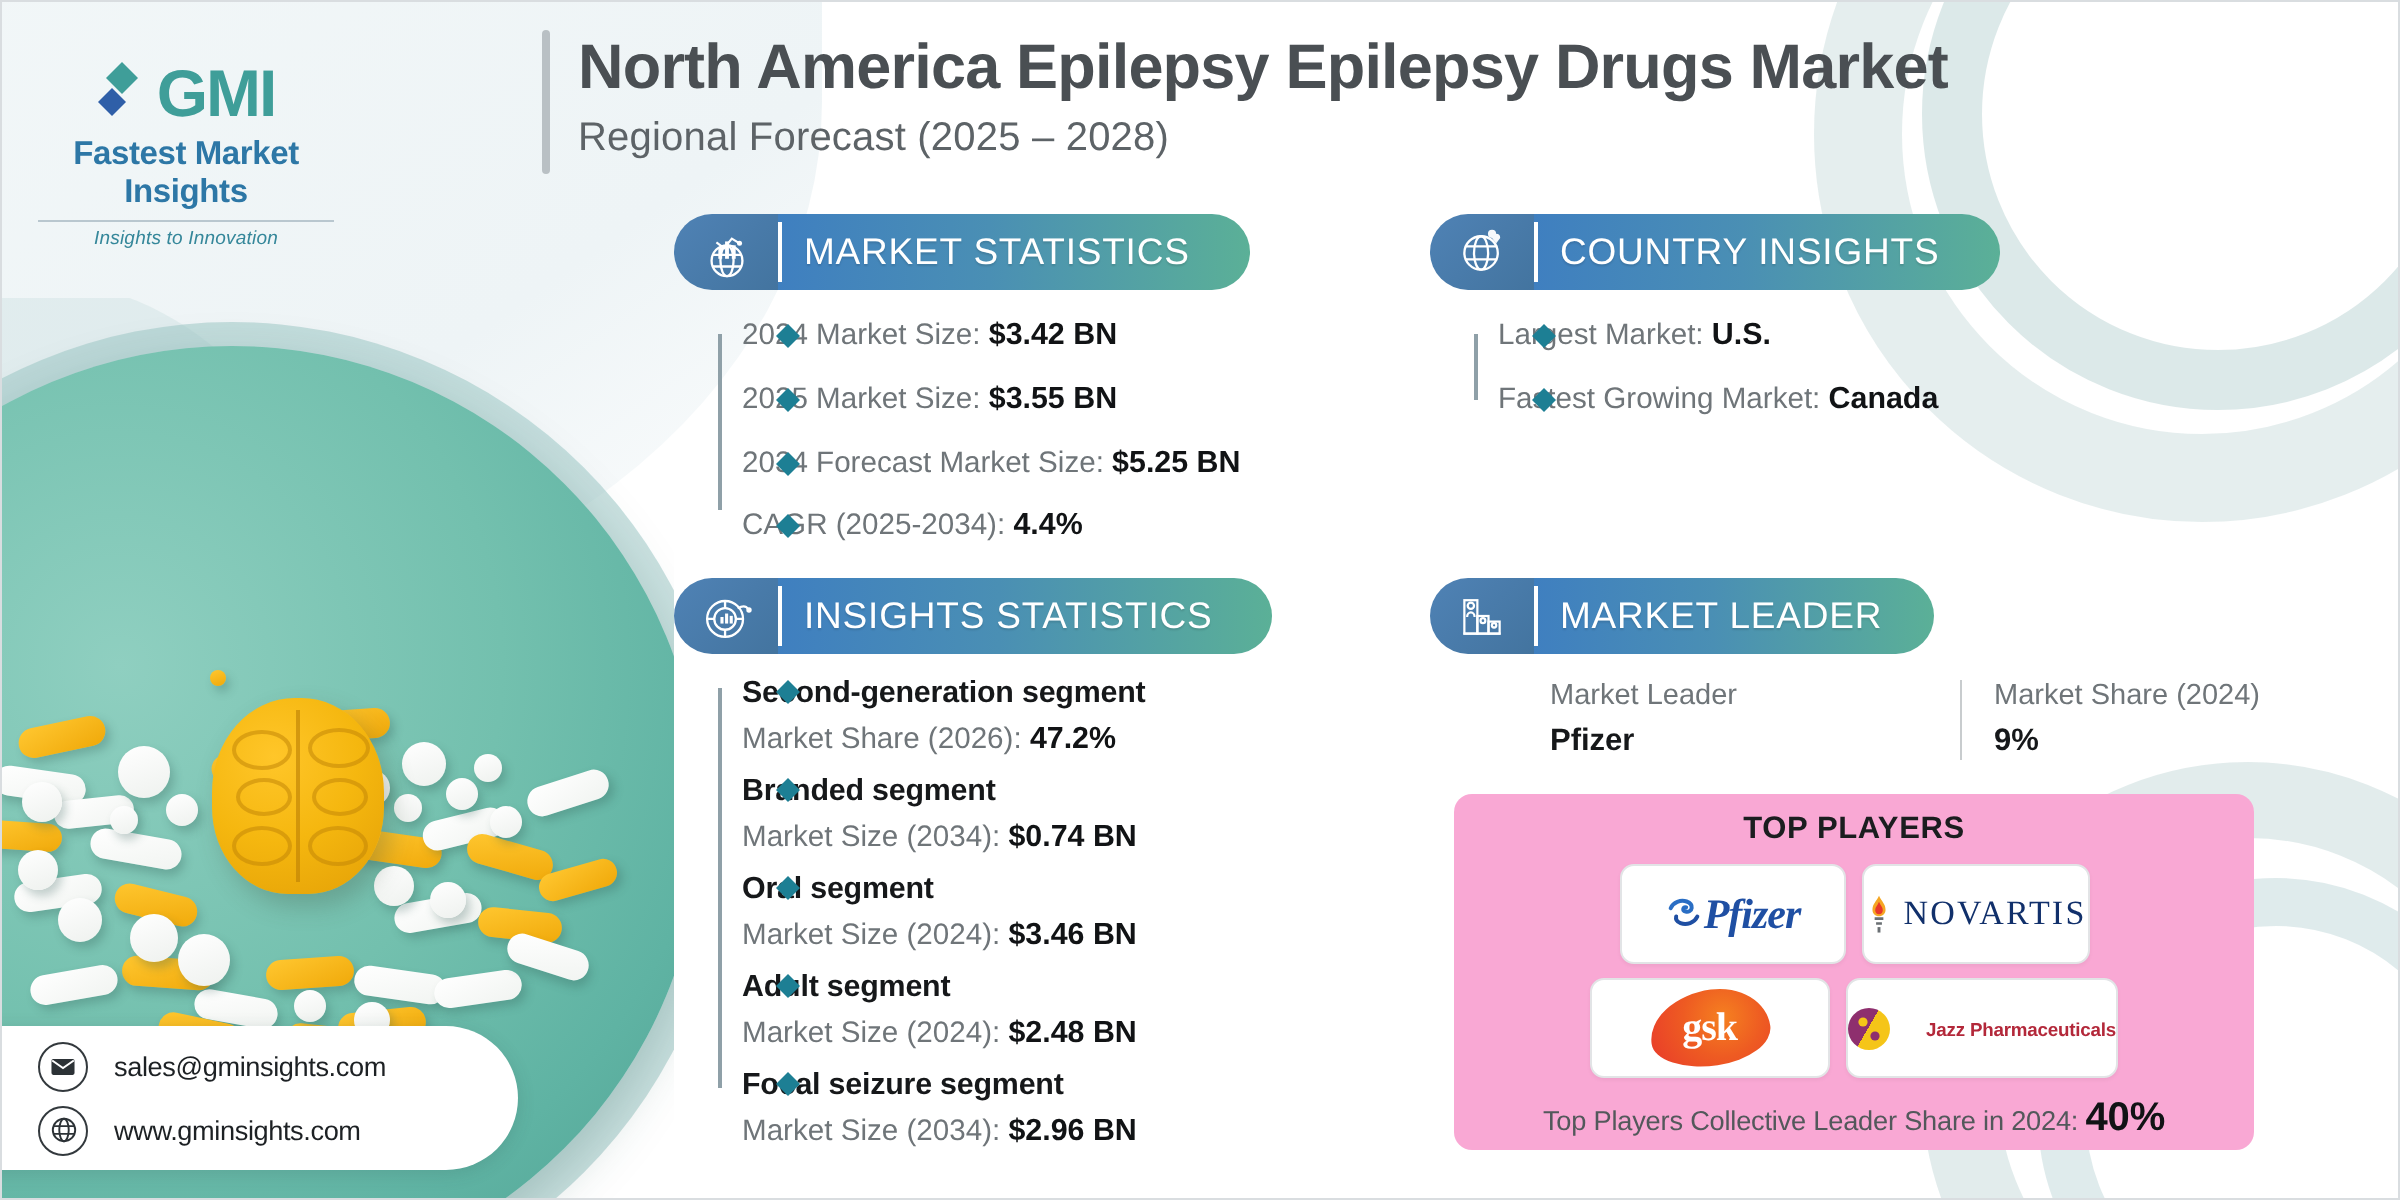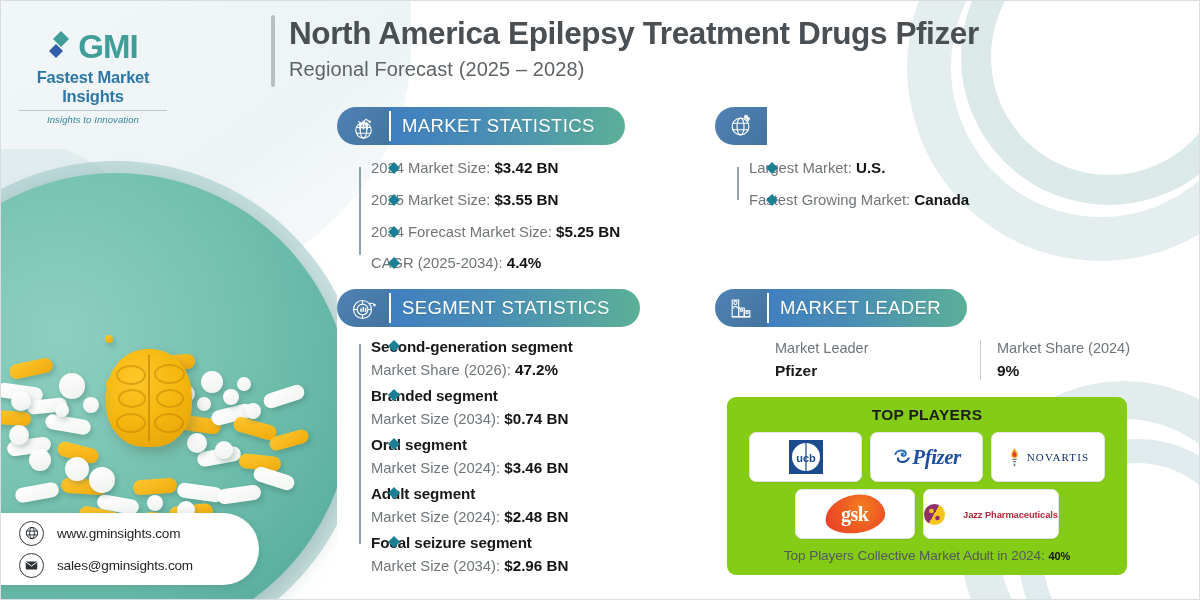--- a/index.html
+++ b/index.html
@@ -157,51 +157,51 @@
   
   .leader-body{display:flex;margin-top:13px;padding-left:60px;}
   .leader-col{min-width:205px;}
   .leader-col.b{border-left:1.5px solid #c8ccce;padding-left:16px;}
   .leader-lbl{color:#6f7579;font-size:14.5px;}
   .leader-val{color:#16181a;font-size:15.5px;font-weight:bold;margin-top:6px;}
 
   
   .players{
     position:absolute;left:726px;top:396px;width:400px;height:178px;
-    background:#84cc16;border-radius:9px;z-index:5;
+    background:#f9a8d4;border-radius:9px;z-index:5;
     display:flex;flex-direction:column;align-items:center;
   }
   .players-title{
     font-size:15.5px;font-weight:bold;color:#1b1d1f;letter-spacing:.3px;margin-top:9px;
   }
   .logo-grid{display:flex;gap:8px;margin-top:8px;}
   .logo-grid.r2{margin-top:7px;}
   .logo-card{
     background:#ffffff;border:1px solid #e2e4e6;border-radius:7px;
     display:flex;align-items:center;justify-content:center;
     box-shadow:0 1px 2px rgba(0,0,0,.05);
   }
   .logo-card.w1{width:111px;height:48px;}
   .logo-card.w2{width:111px;height:48px;}
   .logo-card.w3{width:112px;height:48px;}
   .logo-card.w4{width:108px;height:48px;}
   .logo-card.w5{width:122px;height:48px;}
   .players-foot{
     font-size:13.6px;color:#53585b;margin-top:9px;letter-spacing:-.1px;
   }
-  .players-foot b{color:#111315;font-size:11px;}
+  .players-foot b{color:#111315;font-size:20px;}
 
   
   .ucb-mark{width:34px;height:34px;position:relative;}
   .pfizer-txt{
     color:#1f4fa3;font-size:21px;font-weight:bold;font-style:italic;
     font-family:"Liberation Serif",serif;letter-spacing:-.5px;
   }
   .novartis-txt{
-    color:#11306b;font-size:11px;letter-spacing:1.1px;
+    color:#11306b;font-size:17px;letter-spacing:1.1px;
     font-family:"Liberation Serif",serif;
   }
   .gsk-mark{
     width:60px;height:38px;border-radius:55% 45% 48% 52%/60% 58% 42% 40%;
     background:radial-gradient(circle at 62% 38%,#f58020 0%,#ee5b22 45%,#e8392b 100%);
     display:flex;align-items:center;justify-content:center;
     transform:rotate(-8deg);
   }
   .gsk-txt{
     color:#ffffff;font-size:20px;font-weight:bold;font-family:"Liberation Serif",serif;
@@ -315,21 +315,21 @@
       <div class="logo-gmi">GMI</div>
     </div>
     <div class="logo-name">Fastest Market Insights</div>
     <div class="logo-rule"></div>
     <div class="logo-tag">Insights to Innovation</div>
   </div>
 
   <div class="title-wrap">
     <div class="title-bar"></div>
     <div>
-      <div class="title-main">North America Epilepsy Treatment Drugs Pfizer</div>
+      <div class="title-main">North America Epilepsy Epilepsy Drugs Market</div>
       <div class="title-sub">Regional Forecast (2025 – 2028)</div>
     </div>
   </div>
 
   <div class="sec" style="left:336px;top:106px;">
     <div class="sec-head">
       <div class="sec-badge">
         <svg width="27" height="27" viewBox="0 0 28 28" fill="none" stroke="#ffffff" stroke-width="1.2" aria-hidden="true">
           <circle cx="14" cy="18" r="8"></circle>
           <ellipse cx="14" cy="18" rx="3.4" ry="8"></ellipse>
@@ -371,20 +371,23 @@
     <div class="sec-head">
       <div class="sec-badge">
         <svg width="26" height="26" viewBox="0 0 28 28" fill="none" stroke="#ffffff" stroke-width="1.25" aria-hidden="true">
           <circle cx="13.5" cy="14.5" r="9"></circle>
           <ellipse cx="13.5" cy="14.5" rx="3.8" ry="9"></ellipse>
           <path d="M4.8 11h17.4M4.8 18h17.4"></path>
           <path d="M21.6 4.2a2.2 2.2 0 1 0-2.2 2.2l2.2 3 2.2-3a2.2 2.2 0 0 0-2.2-2.2z" fill="#ffffff" stroke="none" opacity=".95"></path>
         </svg>
       </div>
       <div class="sec-divider"></div>
+      <div class="sec-title-box">
+        <span class="sec-title">COUNTRY INSIGHTS</span>
+      </div>
     </div>
     <div class="blist">
       <div class="spine" style="top:8px;height:33px;"></div>
       <div class="brow" style="margin-bottom:14px;">
         <span class="bullet" style="top:3px;"></span>
         <span class="lbl">Largest Market: </span><span class="val">U.S.</span>
       </div>
       <div class="brow">
         <span class="bullet" style="top:3px;"></span>
         <span class="lbl">Fastest Growing Market: </span><span class="val">Canada</span>
@@ -401,21 +404,21 @@
           <path d="M13 5.7v4M13 20.6v3.7M3.7 15h4M18.3 15h4"></path>
           <rect x="10.6" y="14" width="1.6" height="3.4" fill="#ffffff" stroke="none"></rect>
           <rect x="13" y="12.2" width="1.6" height="5.2" fill="#ffffff" stroke="none"></rect>
           <rect x="15.4" y="13.4" width="1.6" height="4" fill="#ffffff" stroke="none"></rect>
           <path d="M19.5 9.5c2.5-1.4 4.5-1.2 5.5.5" stroke-width="1.1"></path>
           <circle cx="25.4" cy="10.4" r="1.4" fill="#ffffff" stroke="none"></circle>
         </svg>
       </div>
       <div class="sec-divider"></div>
       <div class="sec-title-box">
-        <span class="sec-title">SEGMENT STATISTICS</span>
+        <span class="sec-title">INSIGHTS STATISTICS</span>
       </div>
     </div>
     <div class="blist" style="margin-top:11px;">
       <div class="spine" style="top:6px;height:200px;"></div>
 
       <div class="brow" style="margin-bottom:5px;">
         <span class="bullet" style="top:2px;"></span>
         <span class="seg-name">Second-generation segment</span>
       </div>
       <div class="brow" style="margin-bottom:8px;">
@@ -484,30 +487,20 @@
         <div class="leader-lbl">Market Share (2024)</div>
         <div class="leader-val">9%</div>
       </div>
     </div>
   </div>
 
   <div class="players">
     <div class="players-title">TOP PLAYERS</div>
 
     <div class="logo-grid">
-      <div class="logo-card w1">
-        <div class="ucb-mark">
-          <svg width="34" height="34" viewBox="0 0 34 34" aria-hidden="true">
-            <rect x="0" y="0" width="34" height="34" fill="#1b4a8f"></rect>
-            <circle cx="17" cy="17" r="14" fill="#ffffff"></circle>
-            <rect x="16.4" y="0" width="1.2" height="34" fill="#1b4a8f"></rect>
-            <text x="17" y="21.5" font-family="Liberation Sans, sans-serif" font-size="11" font-weight="bold" fill="#1b4a8f" text-anchor="middle">ucb</text>
-          </svg>
-        </div>
-      </div>
       <div class="logo-card w2">
         <svg width="20" height="20" viewBox="0 0 24 24" aria-hidden="true">
           <path d="M4 8.5c1.5-3.6 6-5.2 9.6-4 2 .7 3.2 2.2 3 3.9-.2 1.7-1.9 2.6-3.6 2.2-1.1-.3-1.6-1.1-1.4-1.9.2-.7 1-1 1.7-.7" fill="none" stroke="#2a6ec4" stroke-width="2.4" stroke-linecap="round"></path>
           <path d="M20 13.5c-1.7 3.8-6.4 5.4-10.1 4-2-.8-3-2.4-2.6-4" fill="none" stroke="#1f4fa3" stroke-width="2.4" stroke-linecap="round"></path>
         </svg>
         <span class="pfizer-txt">Pfizer</span>
       </div>
       <div class="logo-card w3">
         <svg width="15" height="20" viewBox="0 0 16 22" aria-hidden="true" style="margin-right:5px;">
           <path d="M8 1c-1.4 3-3.6 4.6-3.6 7.6 0 2.2 1.6 3.6 3.6 3.6s3.6-1.4 3.6-3.6C11.6 5.6 9.4 4 8 1z" fill="#f5a623"></path>
@@ -530,39 +523,39 @@
           <svg width="21" height="21" viewBox="0 0 21 21" style="position:absolute;left:0;top:0;" aria-hidden="true">
             <circle cx="7.5" cy="7" r="2.3" fill="#f5c518"></circle>
             <circle cx="13.5" cy="14" r="2.3" fill="#8e2f6e"></circle>
           </svg>
         </div>
         <span class="jazz-txt">Jazz Pharmaceuticals</span>
       </div>
     </div>
 
     <div class="players-foot">
-      <span>Top Players Collective Market Adult in 2024: </span><b>40%</b>
+      <span>Top Players Collective Leader Share in 2024: </span><b>40%</b>
     </div>
   </div>
 
   <div class="contact">
+    <div class="contact-row">
+      <span class="c-ico">
+        <svg width="13" height="9" viewBox="0 0 14 10" aria-hidden="true">
+          <rect x="0.6" y="0.6" width="12.8" height="8.8" rx="1" fill="#2c3236"></rect>
+          <path d="M1 1.4l6 4.2 6-4.2" fill="none" stroke="#ffffff" stroke-width="1.1"></path>
+        </svg>
+      </span>
+      <span class="c-txt">sales@gminsights.com</span>
+    </div>
     <div class="contact-row">
       <span class="c-ico">
         <svg width="14" height="14" viewBox="0 0 16 16" fill="none" stroke="#2c3236" stroke-width="1.1" aria-hidden="true">
           <circle cx="8" cy="8" r="6.4"></circle>
           <ellipse cx="8" cy="8" rx="2.7" ry="6.4"></ellipse>
           <path d="M1.8 5.8h12.4M1.8 10.2h12.4"></path>
         </svg>
       </span>
       <span class="c-txt">www.gminsights.com</span>
     </div>
-    <div class="contact-row">
-      <span class="c-ico">
-        <svg width="13" height="9" viewBox="0 0 14 10" aria-hidden="true">
-          <rect x="0.6" y="0.6" width="12.8" height="8.8" rx="1" fill="#2c3236"></rect>
-          <path d="M1 1.4l6 4.2 6-4.2" fill="none" stroke="#ffffff" stroke-width="1.1"></path>
-        </svg>
-      </span>
-      <span class="c-txt">sales@gminsights.com</span>
-    </div>
   </div>
 
 </div>
 
 </body></html>

